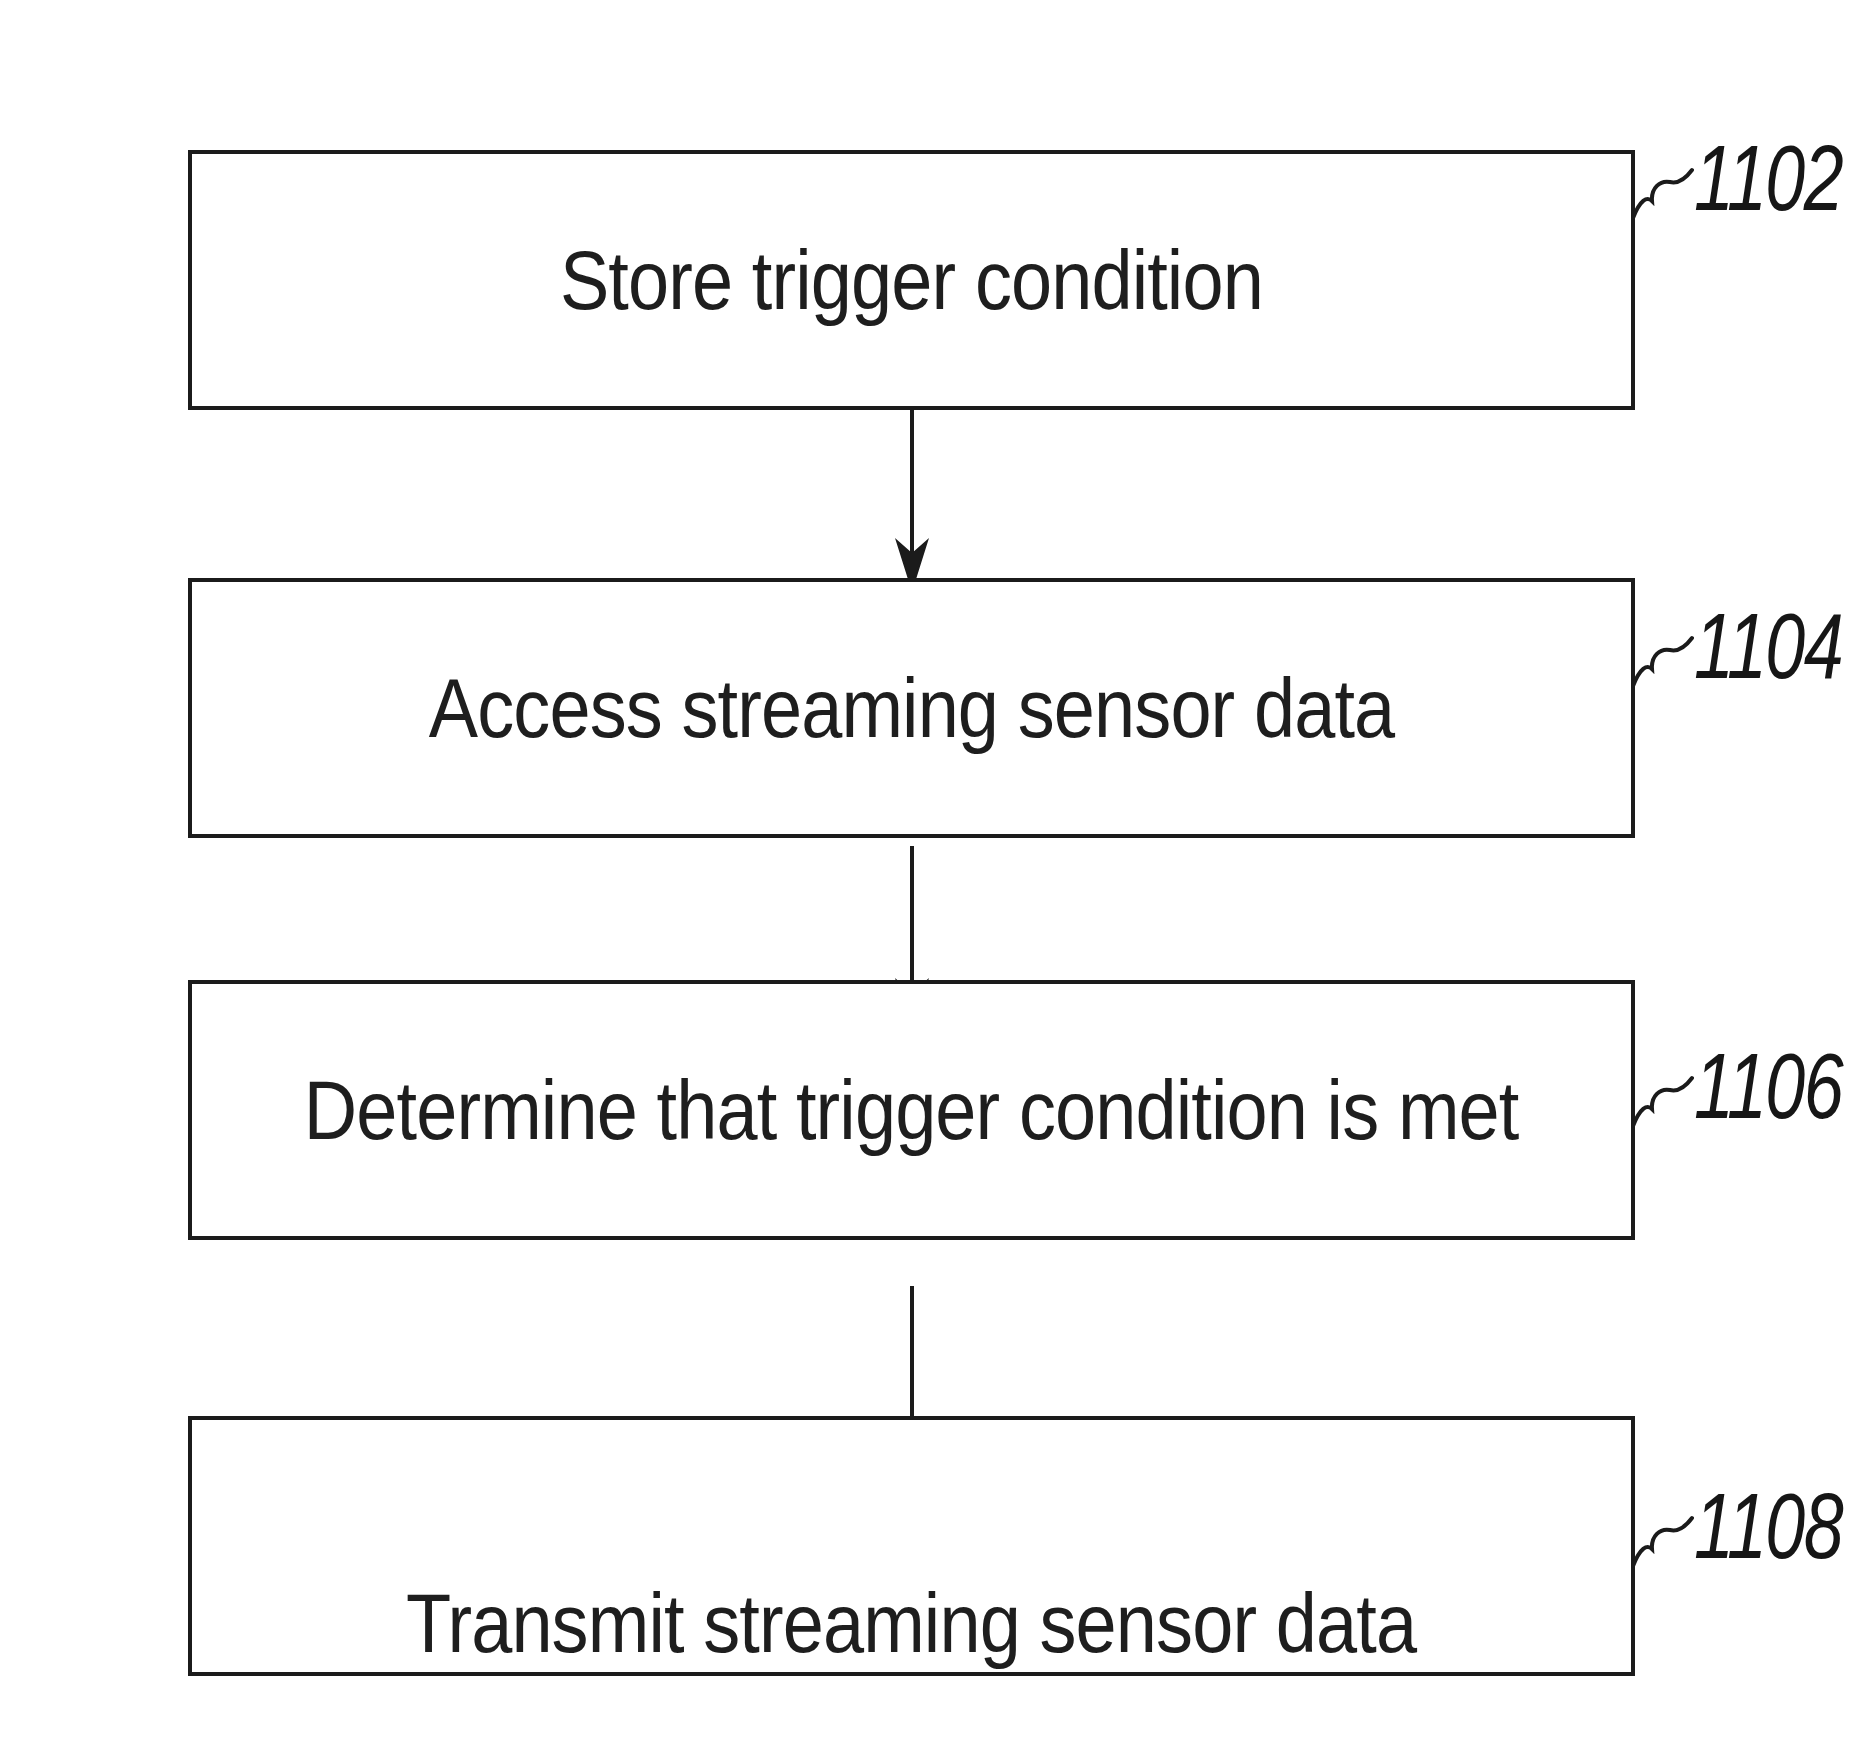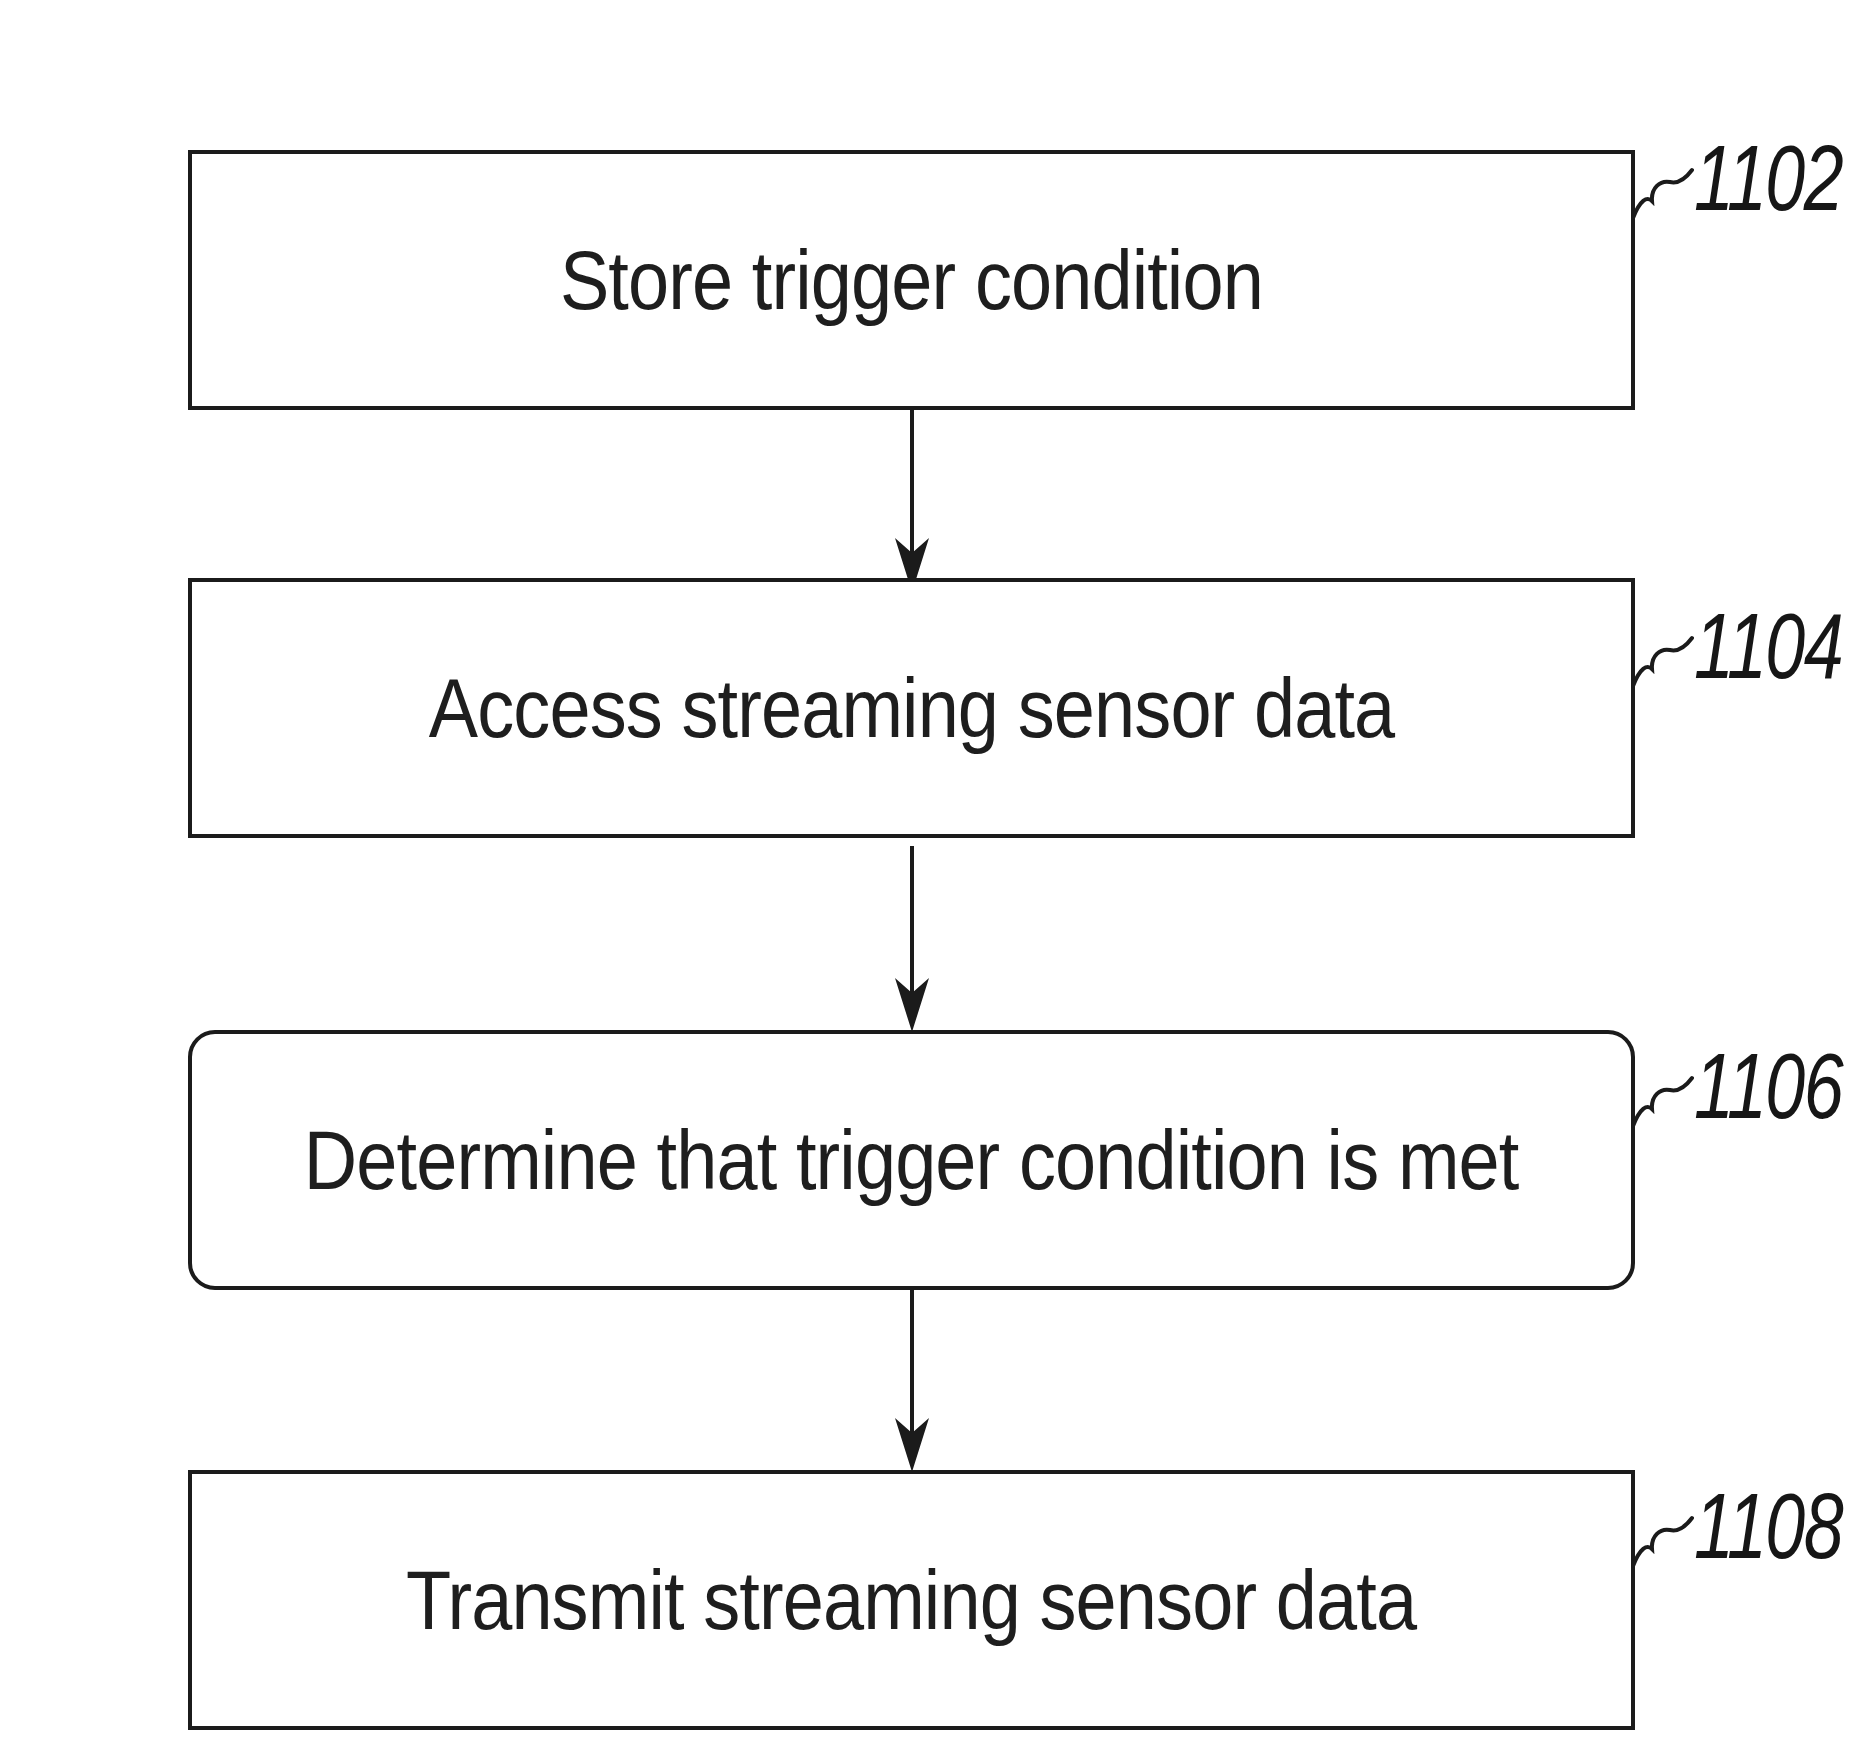--- a/index.html
+++ b/index.html
@@ -23,22 +23,22 @@
     height: 260px;
     border: 4px solid #1b1b1b;
     box-sizing: border-box;
     background: #ffffff;
     display: flex;
     align-items: center;
     justify-content: center;
   }
   .step-box.pos-0 { top: 150px; }
   .step-box.pos-1 { top: 578px; }
-  .step-box.pos-2 { top: 1030px; border-radius: 27px; }
-  .step-box.pos-3 { top: 1470px; }
+  .step-box.pos-2 { top: 980px; }
+  .step-box.pos-3 { top: 1416px; align-items: flex-end; }
   .step-title {
     font-size: 84px;
     color: #1e1e1e;
     white-space: nowrap;
     transform: scaleX(0.88);
     transform-origin: center;
     letter-spacing: -1px;
   }
   
   .ref-group {

